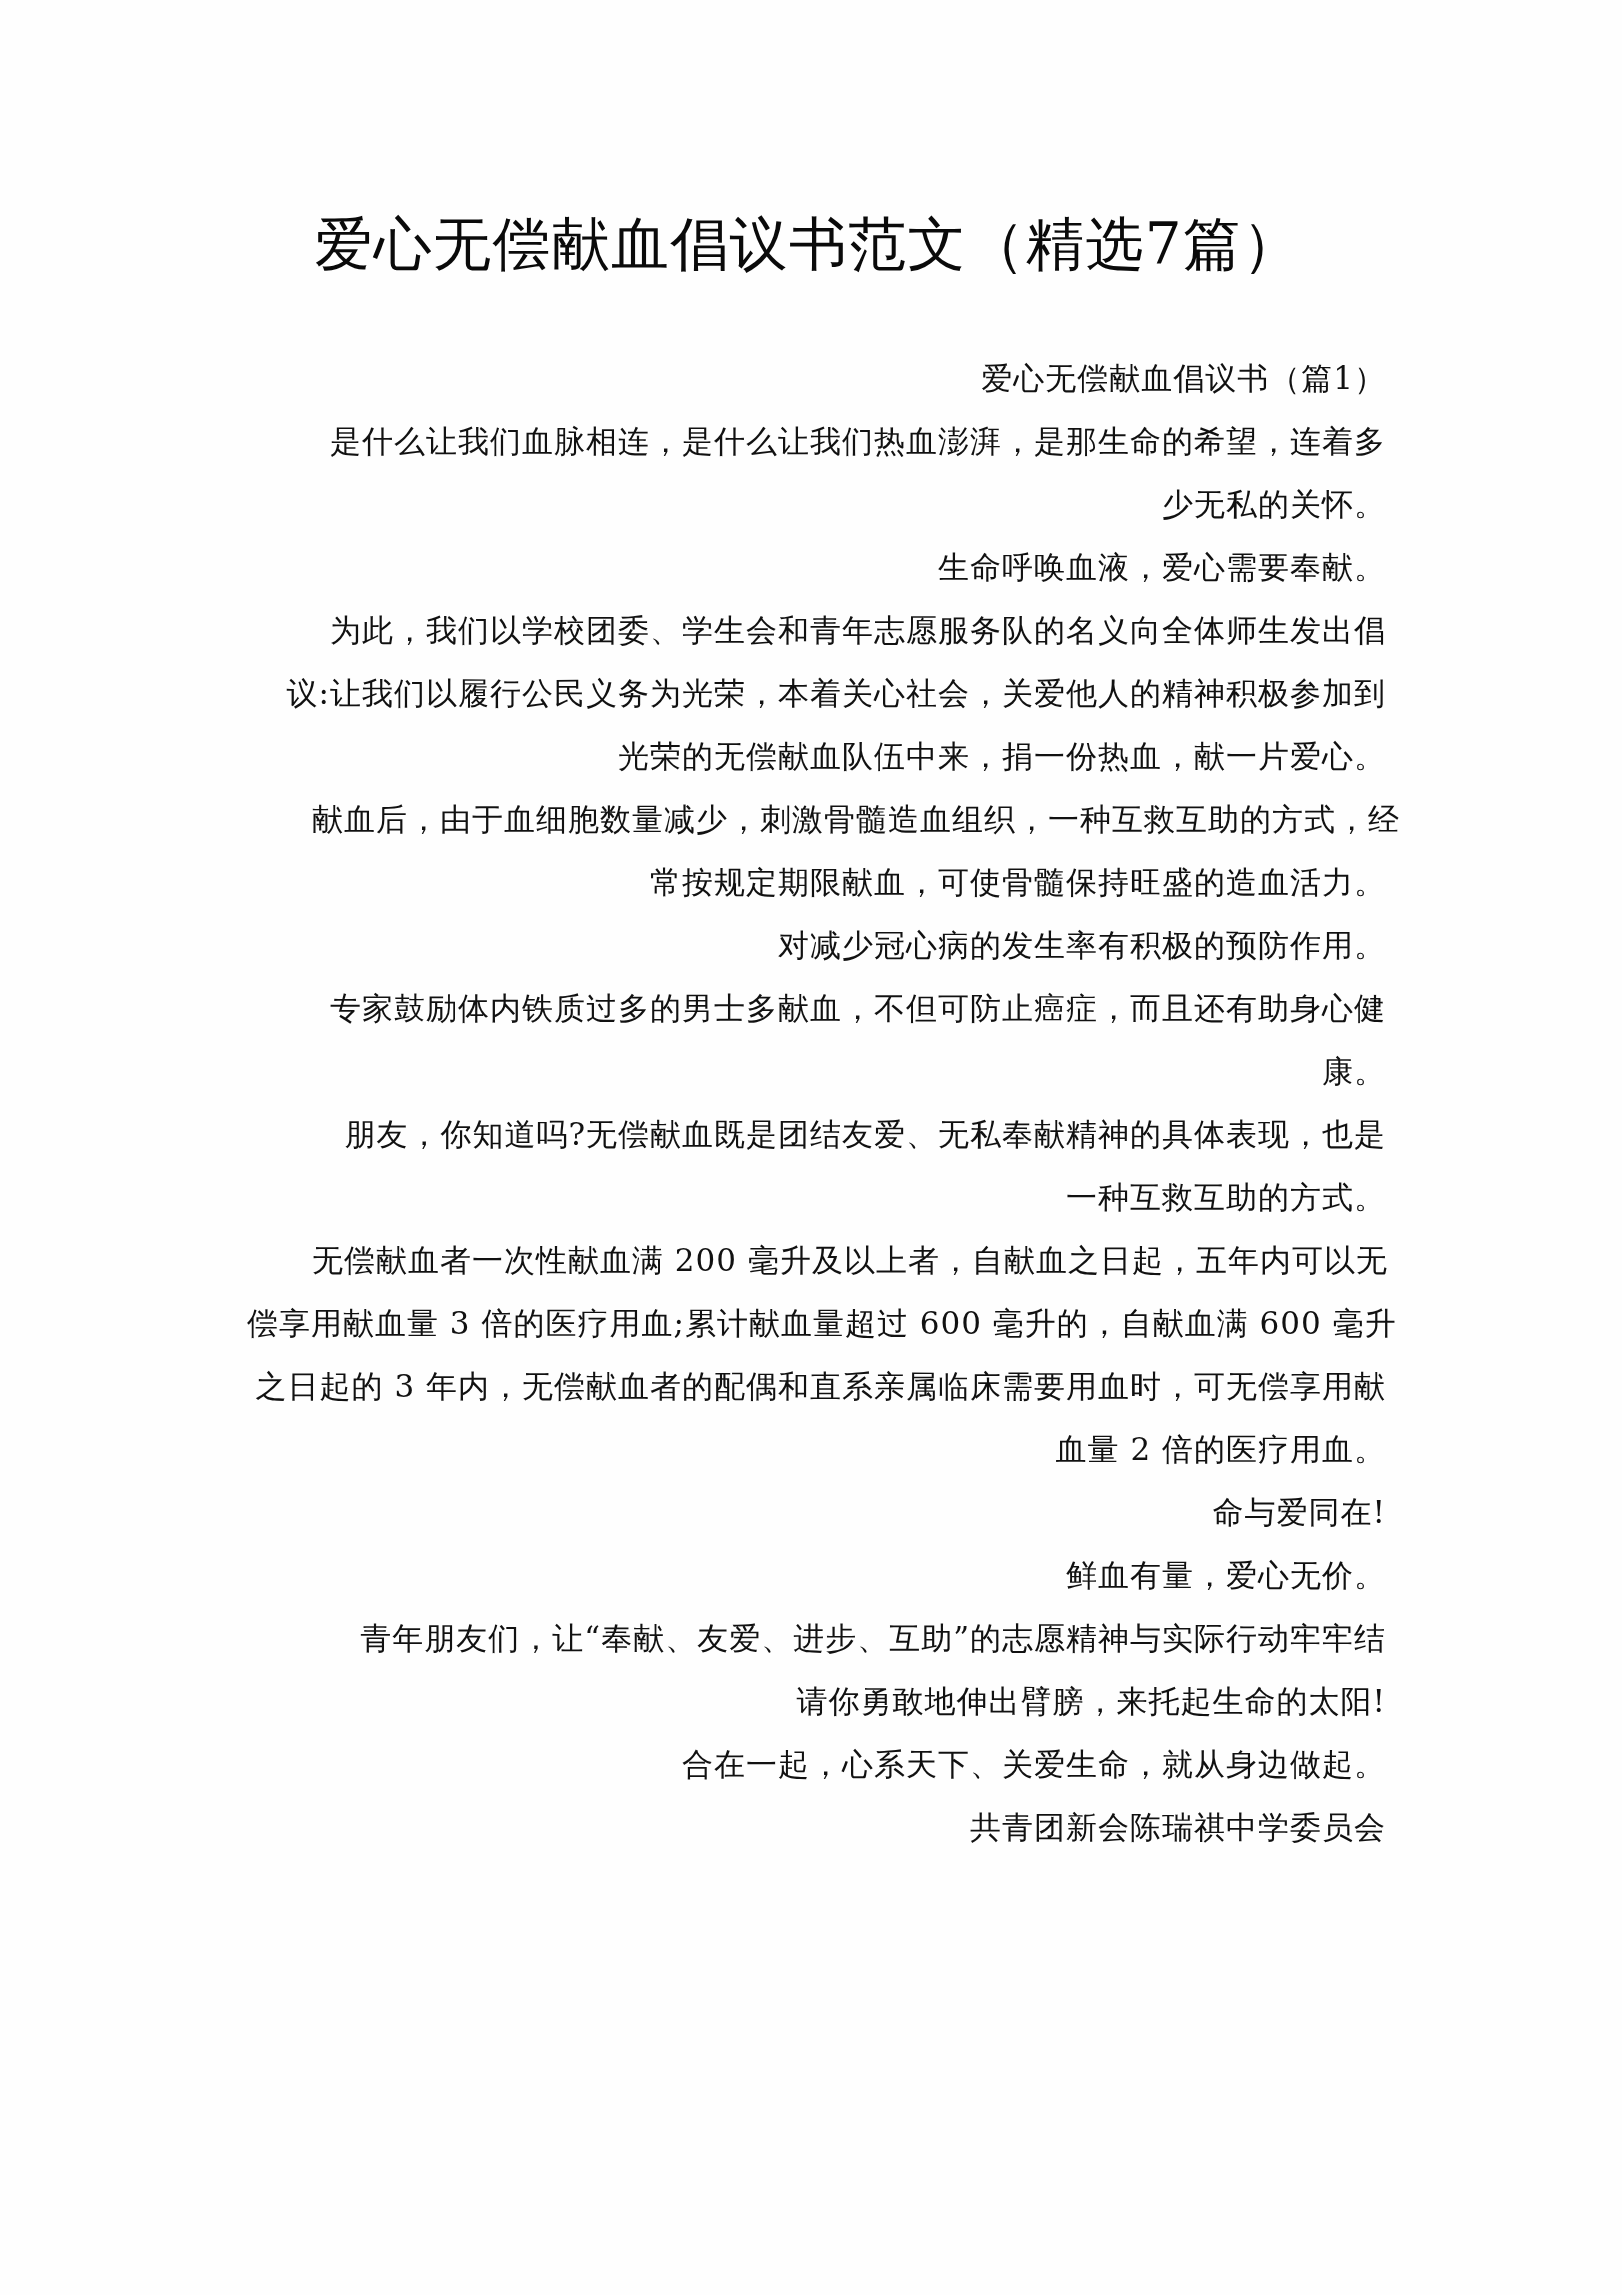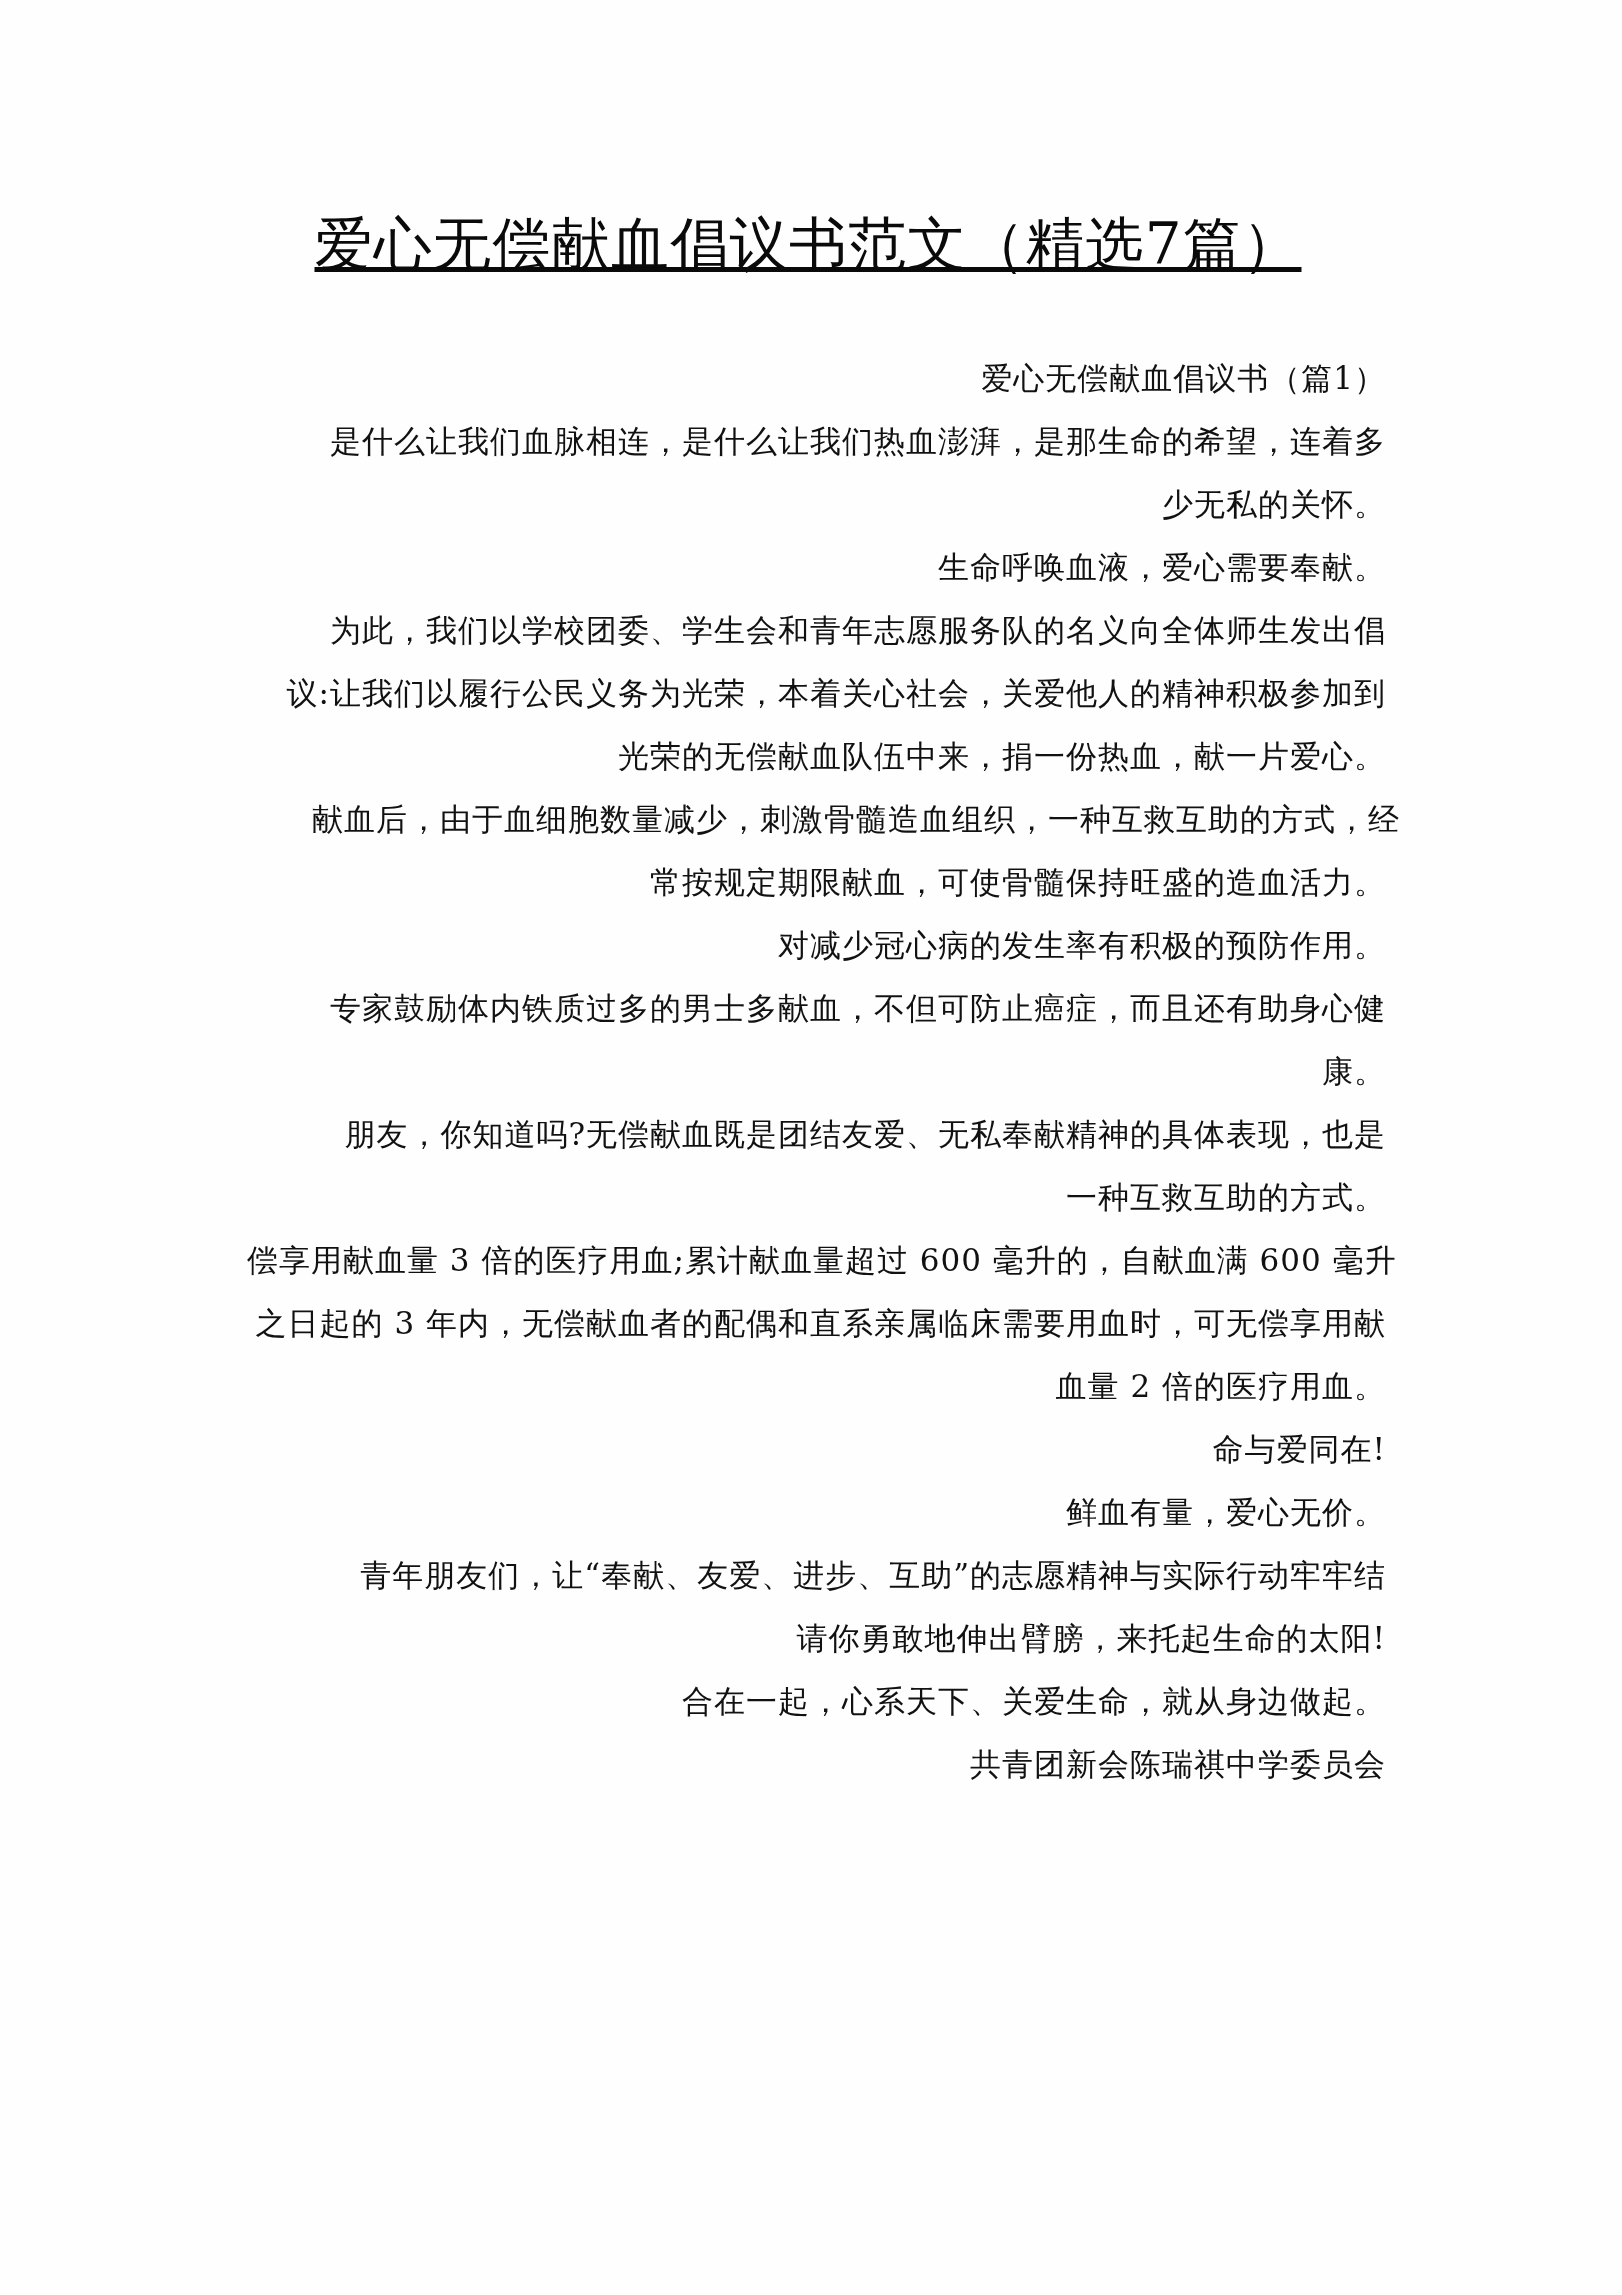--- a/index.html
+++ b/index.html
@@ -1,20 +1,20 @@
 <!DOCTYPE html>
 <html style="font-size:10.5px"><head>
 <meta charset="utf-8">
 <style>
   html, body { margin: 0; padding: 0; background: #ffffff; }
   body { width: 1623px; height: 2295px; position: relative; overflow: hidden;
          font-family: "DejaVu Serif", "Liberation Serif", serif; color: #111111; }
   .page { position: absolute; left: 0; top: 0; width: 1623px; height: 2295px; background: #fefefe; }
   .title { position: absolute; left: 0; width: 1616px; top: 208px; text-align: center;
-           font-size: 58px; line-height: 72px; letter-spacing: 1.3px; color: #0a0a0a; text-decoration: underline; }
+           font-size: 58px; line-height: 72px; letter-spacing: 1.3px; color: #0a0a0a; }
   .body { position: absolute; left: 247px; top: 359px; width: 1139px; }
   .line { height: 63px; line-height: 39px; font-size: 31px; white-space: nowrap;
           letter-spacing: 1px; text-align: right; }
   .indent { padding-left: 65px; }
 </style>
 </head>
 <body>
 
 <div class="page">
   <div class="title">爱心无偿献血倡议书范文（精选7篇）</div>
@@ -27,20 +27,21 @@
     <div class="line indent">为此，我们以学校团委、学生会和青年志愿服务队的名义向全体师生发出倡</div>
     <div class="line">议:让我们以履行公民义务为光荣，本着关心社会，关爱他人的精神积极参加到</div>
     <div class="line">光荣的无偿献血队伍中来，捐一份热血，献一片爱心。</div>
     <div class="line indent">献血后，由于血细胞数量减少，刺激骨髓造血组织，一种互救互助的方式，经</div>
     <div class="line">常按规定期限献血，可使骨髓保持旺盛的造血活力。</div>
     <div class="line">对减少冠心病的发生率有积极的预防作用。</div>
     <div class="line indent">专家鼓励体内铁质过多的男士多献血，不但可防止癌症，而且还有助身心健</div>
     <div class="line">康。</div>
     <div class="line indent">朋友，你知道吗?无偿献血既是团结友爱、无私奉献精神的具体表现，也是</div>
     <div class="line">一种互救互助的方式。</div>
+    <div class="line indent">无偿献血者一次性献血满 200 毫升及以上者，自献血之日起，五年内可以无</div>
     <div class="line">偿享用献血量 3 倍的医疗用血;累计献血量超过 600 毫升的，自献血满 600 毫升</div>
     <div class="line">之日起的 3 年内，无偿献血者的配偶和直系亲属临床需要用血时，可无偿享用献</div>
     <div class="line">血量 2 倍的医疗用血。</div>
     <div class="line">命与爱同在!</div>
     <div class="line indent">鲜血有量，爱心无价。</div>
     <div class="line indent">青年朋友们，让“奉献、友爱、进步、互助”的志愿精神与实际行动牢牢结</div>
     <div class="line indent">请你勇敢地伸出臂膀，来托起生命的太阳!</div>
     <div class="line">合在一起，心系天下、关爱生命，就从身边做起。</div>
     <div class="line indent">共青团新会陈瑞祺中学委员会</div>
   </div>

